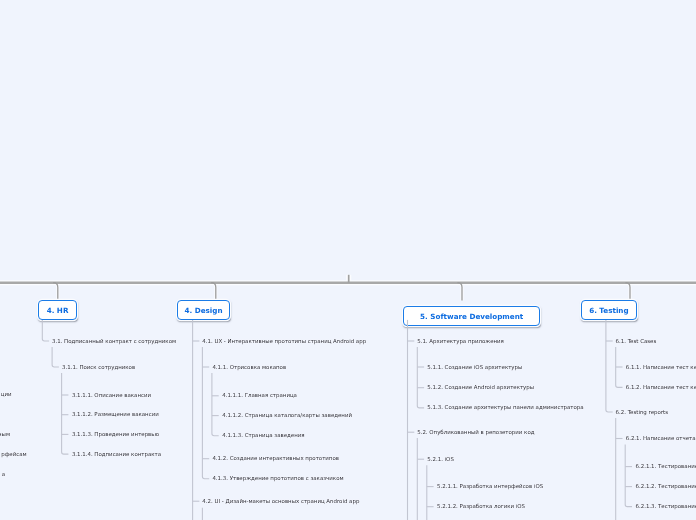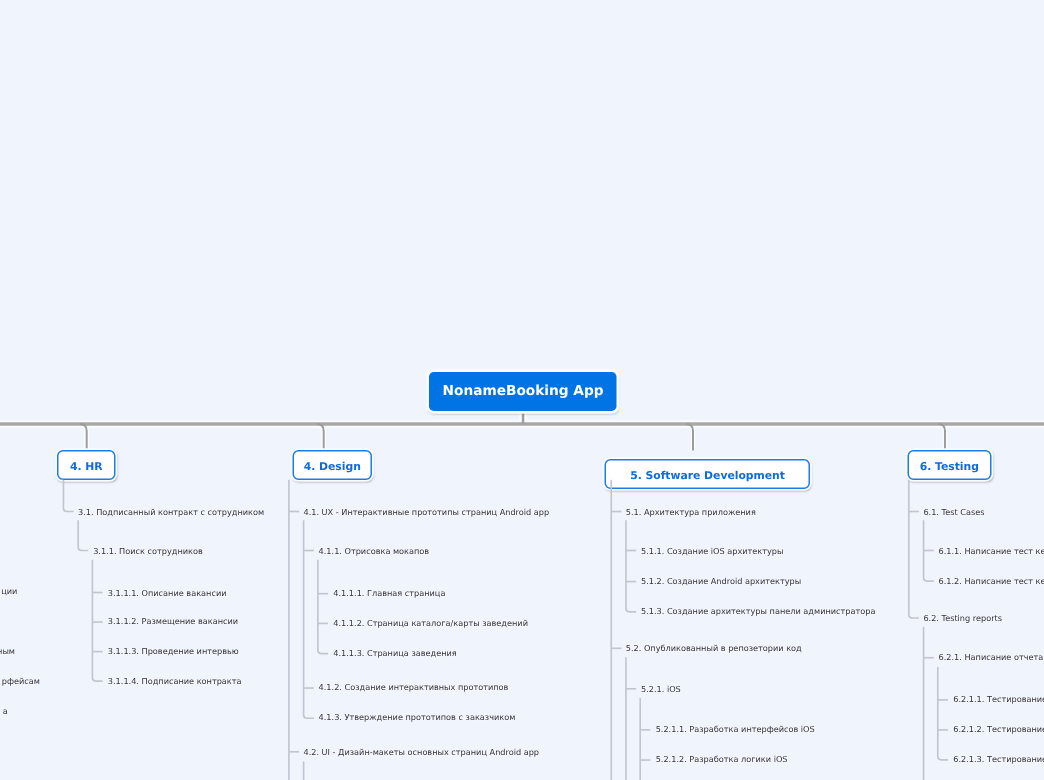--- a/index.html
+++ b/index.html
@@ -47,40 +47,39 @@
     <path class="w-halo2" d="M 211.2 282.7 Q 215.8 282.7 215.8 287.3 L 215.8 300.4"></path>
     <path class="w-halo2" d="M 457.4 282.7 Q 462.0 282.7 462.0 287.3 L 462.0 300.4"></path>
     <path class="w-halo2" d="M 625.4 282.7 Q 630.0 282.7 630.0 287.3 L 630.0 300.4"></path>
     <path class="w-main" d="M -10 282.7 L 706 282.7"></path>
     <path class="w-stem" d="M 348.7 274.8 L 348.7 282.7"></path>
     <path class="w-br" d="M 53.2 282.7 Q 57.8 282.7 57.8 287.3 L 57.8 300.4"></path>
     <path class="w-br" d="M 211.2 282.7 Q 215.8 282.7 215.8 287.3 L 215.8 300.4"></path>
     <path class="w-br" d="M 457.4 282.7 Q 462.0 282.7 462.0 287.3 L 462.0 300.4"></path>
     <path class="w-br" d="M 625.4 282.7 Q 630.0 282.7 630.0 287.3 L 630.0 300.4"></path>
   </svg>
-  <div id="root-node">NonameBooking App</div>
   <div class="branch">
     <div class="l1" style="left:38.0px;top:300.4px;width:39.1px;height:20.1px">4. HR</div>
     <svg class="subwires" width="696" height="520" viewBox="0 0 696 520">
       <path class="w-sub" d="M 42.3 319.9 L 42.3 338.8 Q 42.3 341.0 44.5 341.0 L 49.1 341.0"></path>
       <path class="w-sub" d="M 52.1 346.9 L 52.1 364.8 Q 52.1 367.0 54.3 367.0 L 58.9 367.0"></path>
       <path class="w-sub" d="M 61.6 373.1 L 61.6 451.9 Q 61.6 454.1 63.8 454.1 L 68.4 454.1"></path>
       <path class="w-sub" d="M 61.6 395.0 L 68.4 395.0"></path>
       <path class="w-sub" d="M 61.6 414.7 L 68.4 414.7"></path>
       <path class="w-sub" d="M 61.6 434.4 L 68.4 434.4"></path>
     </svg>
     <div class="lbl" style="left:52.0px;top:338.5px">3.1. Подписанный контракт с сотрудником</div>
     <div class="lbl" style="left:62.1px;top:364.5px">3.1.1. Поиск сотрудников</div>
     <div class="lbl" style="left:71.9px;top:392.5px">3.1.1.1. Описание вакансии</div>
     <div class="lbl" style="left:71.9px;top:412.2px">3.1.1.2. Размещение вакансии</div>
     <div class="lbl" style="left:71.9px;top:431.9px">3.1.1.3. Проведение интервью</div>
     <div class="lbl" style="left:71.9px;top:451.6px">3.1.1.4. Подписание контракта</div>
   </div>
   <div class="branch">
-    <div class="l1" style="left:195px;top:300.4px;width:53.1px;height:20.1px">4. Design</div>
+    <div class="l1" style="left:177px;top:300.4px;width:53.1px;height:20.1px">4. Design</div>
     <svg class="subwires" width="696" height="520" viewBox="0 0 696 520">
       <path class="w-sub" d="M 192.6 319.9 L 192.6 521"></path>
       <path class="w-sub" d="M 192.6 341.0 L 199.4 341.0"></path>
       <path class="w-sub" d="M 192.6 501.2 L 199.4 501.2"></path>
       <path class="w-sub" d="M 202.4 346.9 L 202.4 476.6 Q 202.4 478.8 204.6 478.8 L 209.2 478.8"></path>
       <path class="w-sub" d="M 202.4 367.0 L 209.2 367.0"></path>
       <path class="w-sub" d="M 202.4 458.7 L 209.2 458.7"></path>
       <path class="w-sub" d="M 211.9 373.1 L 211.9 433.5 Q 211.9 435.7 214.1 435.7 L 218.7 435.7"></path>
       <path class="w-sub" d="M 211.9 395.8 L 218.7 395.8"></path>
       <path class="w-sub" d="M 211.9 415.6 L 218.7 415.6"></path>
@@ -113,21 +112,21 @@
     <div class="lbl" style="left:417.2px;top:338.5px">5.1. Архитектура приложения</div>
     <div class="lbl" style="left:427.3px;top:364.5px">5.1.1. Создание iOS архитектуры</div>
     <div class="lbl" style="left:427.3px;top:385.2px">5.1.2. Создание Android архитектуры</div>
     <div class="lbl" style="left:427.3px;top:405.4px">5.1.3. Создание архитектуры панели администратора</div>
     <div class="lbl" style="left:417.2px;top:429.7px">5.2. Опубликованный в репозетории код</div>
     <div class="lbl" style="left:427.3px;top:456.7px">5.2.1. iOS</div>
     <div class="lbl" style="left:437.1px;top:484.1px">5.2.1.1. Разработка интерфейсов iOS</div>
     <div class="lbl" style="left:437.1px;top:504.2px">5.2.1.2. Разработка логики iOS</div>
   </div>
   <div class="branch">
-    <div class="l1" style="left:605px;top:300.4px;width:55.8px;height:20.1px">6. Testing</div>
+    <div class="l1" style="left:581px;top:300.4px;width:55.8px;height:20.1px">6. Testing</div>
     <svg class="subwires" width="696" height="520" viewBox="0 0 696 520">
       <path class="w-sub" d="M 605.9 319.9 L 605.9 409.8 Q 605.9 412.0 608.1 412.0 L 612.7 412.0"></path>
       <path class="w-sub" d="M 605.9 341.0 L 612.7 341.0"></path>
       <path class="w-sub" d="M 615.7 346.9 L 615.7 385.2 Q 615.7 387.4 617.9 387.4 L 622.5 387.4"></path>
       <path class="w-sub" d="M 615.7 367.0 L 622.5 367.0"></path>
       <path class="w-sub" d="M 615.7 417.9 L 615.7 521"></path>
       <path class="w-sub" d="M 615.7 438.5 L 622.5 438.5"></path>
       <path class="w-sub" d="M 625.2 444.6 L 625.2 504.4 Q 625.2 506.6 627.4 506.6 L 632.0 506.6"></path>
       <path class="w-sub" d="M 625.2 466.6 L 632.0 466.6"></path>
       <path class="w-sub" d="M 625.2 486.6 L 632.0 486.6"></path>

